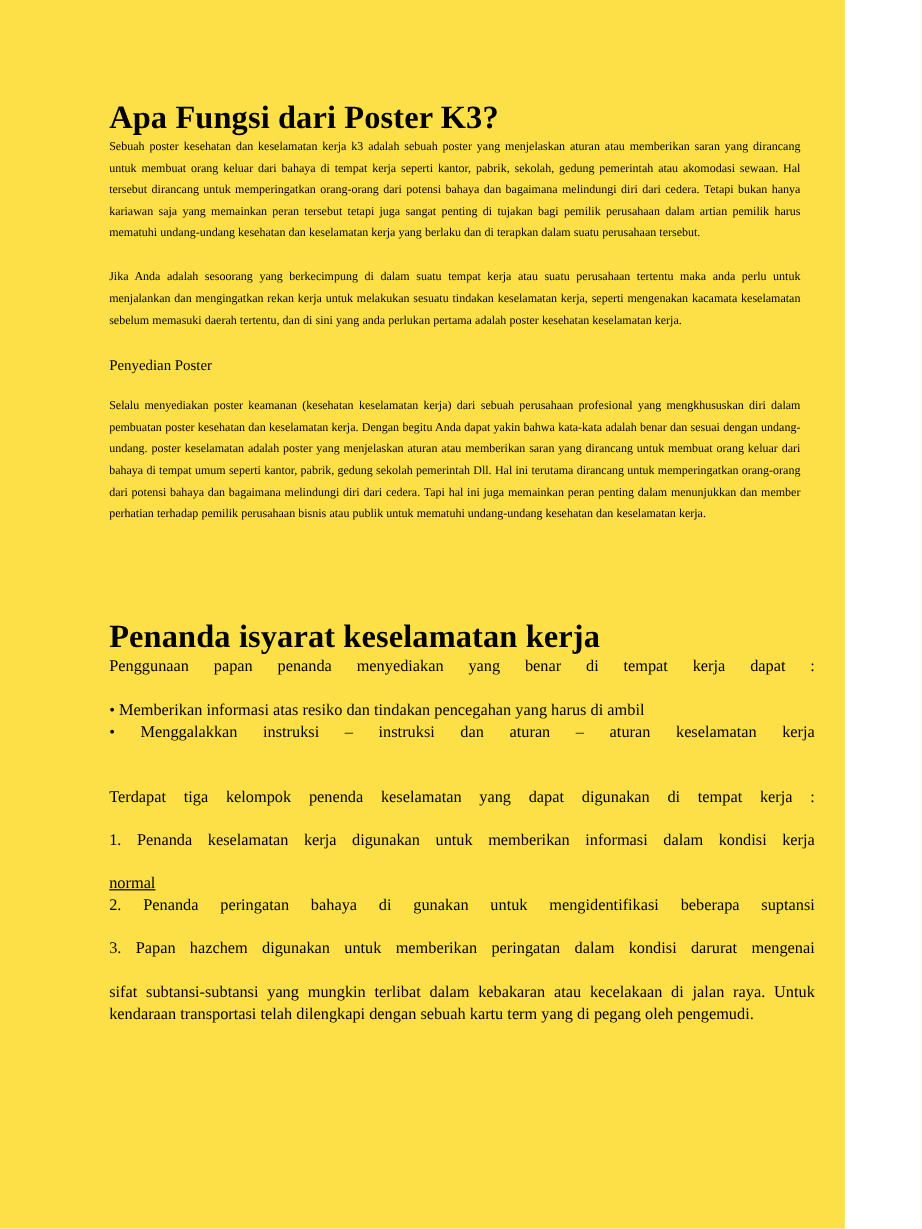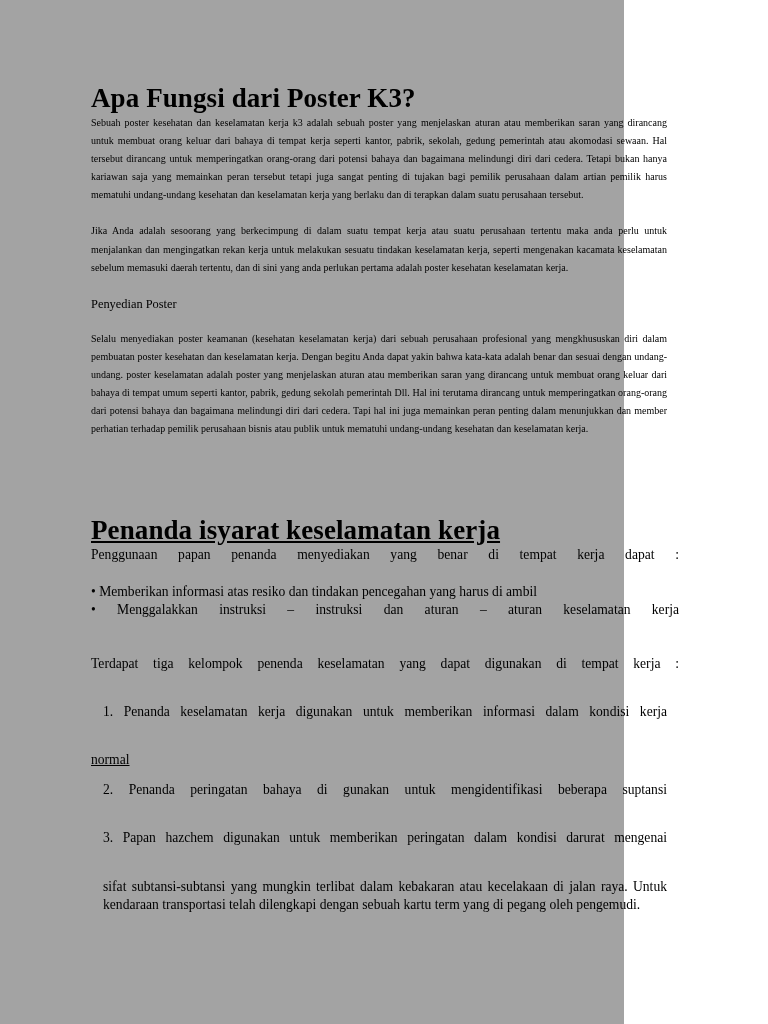--- a/index.html
+++ b/index.html
@@ -10,44 +10,44 @@
   body {
     width: 768px;
     height: 1024px;
     overflow: hidden;
     font-family: "Liberation Serif", "DejaVu Serif", serif;
     color: #000000;
     -webkit-font-smoothing: none;
   }
   .page {
     position: relative;
-    width: 624px;
+    width: 704px;
     height: 1024px;
-    background: #a3a3a3;
+    background: #fde047;
     box-sizing: border-box;
   }
   .content {
     position: absolute;
     left: 91px;
     top: 82px;
     width: 588px;
   }
 
   h1.doc-heading {
     font-family: "Liberation Serif", "DejaVu Serif", serif;
     font-weight: bold;
     font-size: 27px;
     line-height: 32px;
     margin: 0;
     padding: 0;
     letter-spacing: 0.1px;
     color: #000;
   }
   .heading-1 { margin-bottom: 20px; }
-  .heading-2 { margin-top: 0; margin-bottom: 17px; text-decoration: underline; }
+  .heading-2 { margin-top: 0; margin-bottom: 17px; }
 
   p.body-para {
     font-size: 10px;
     line-height: 18.1px;
     text-align: justify;
     text-justify: inter-word;
     margin: 0 12px 18px 0;
     padding: 0;
     color: #000;
     word-spacing: 0.1px;
@@ -96,21 +96,21 @@
   .bullet-line.stretch::after {
     content: "";
     display: inline-block;
     width: 100%;
   }
   .num-line {
     font-size: 13.6px;
     line-height: 18.1px;
     text-align: justify;
     text-justify: inter-word;
-    margin: 12px;
+    margin: 0;
     padding: 0;
   }
   .num-line.stretch::after {
     content: "";
     display: inline-block;
     width: 100%;
   }
   .plain-line {
     font-size: 13.6px;
     line-height: 18.1px;

